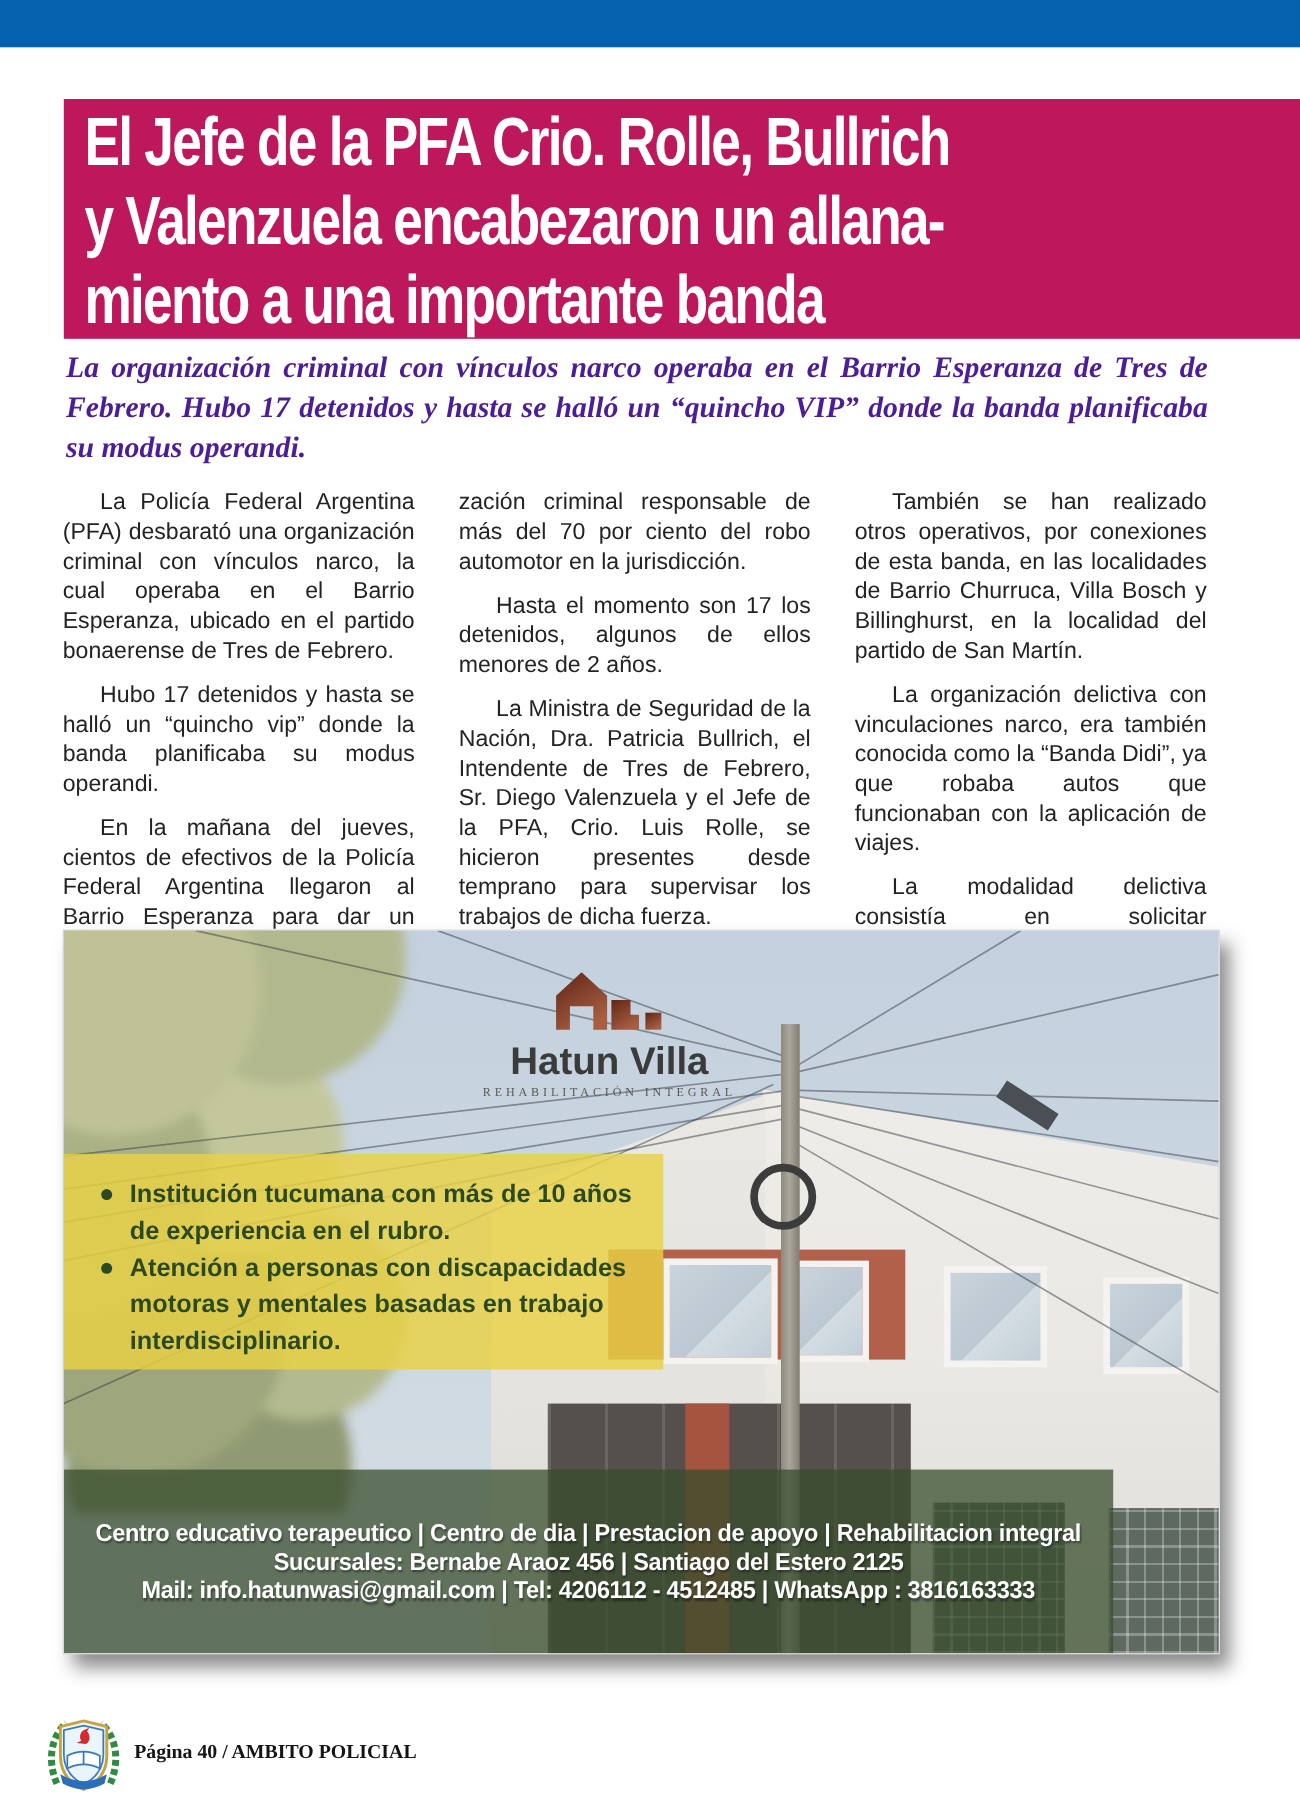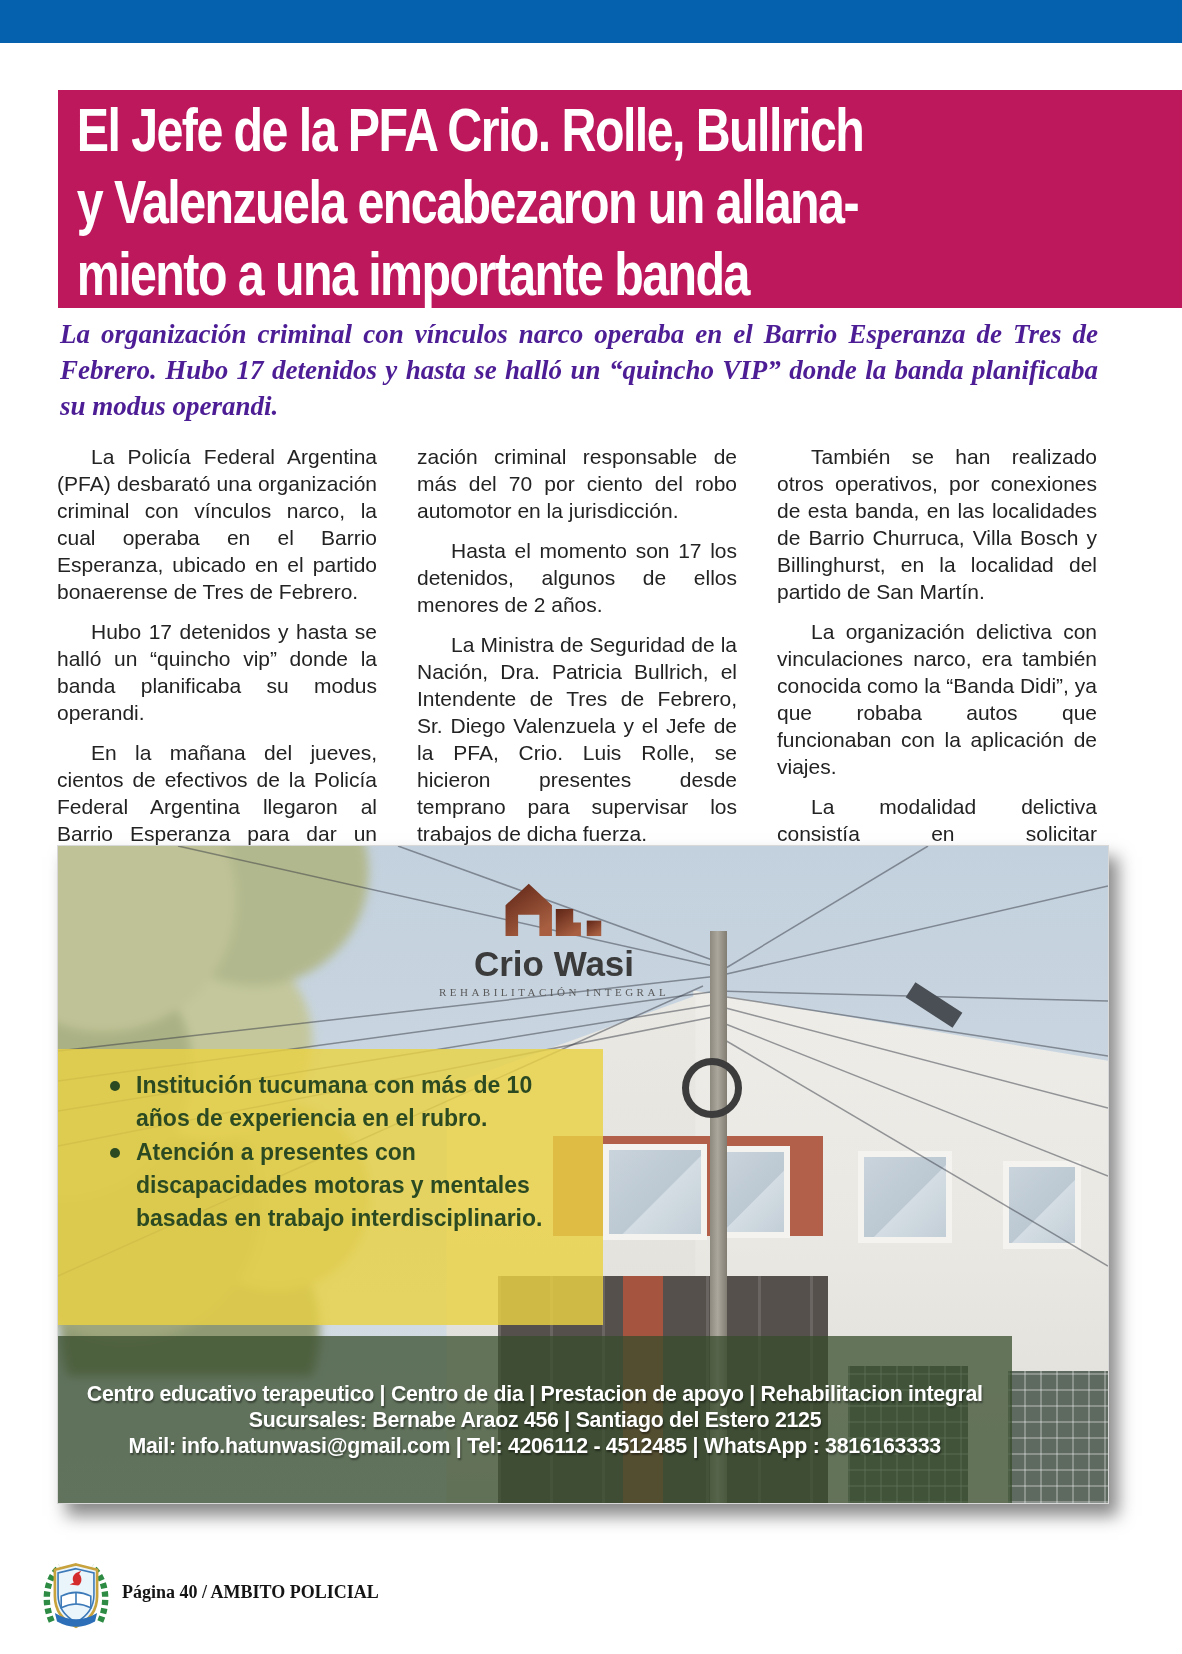--- a/index.html
+++ b/index.html
@@ -61,22 +61,22 @@
       background:linear-gradient(90deg,#8D897F,#ABA79D 45%,#817D73);}
   .pole-ring{position:absolute;left:624px;top:212px;width:46px;height:46px;border-radius:50%;
       border:7px solid #3C3C3C;}
   .pole-box{position:absolute;left:848px;top:150px;width:56px;height:18px;background:#4A4F55;
       transform:rotate(33deg);}
   
   .adlogo{position:absolute;left:496px;top:34px;transform:translateX(-50%);text-align:center;}
   .adlogo .brand{font-size:35px;font-weight:bold;color:#3B3B3B;letter-spacing:0px;margin-top:2px;}
   .adlogo .brand-sub{font-size:11px;letter-spacing:3.5px;color:#5A5A5A;margin-top:2px;font-family:Liberation Serif, serif;}
   
-  .ybox{position:absolute;left:0;top:203px;width:545px;height:276px;background:rgba(233,210,68,0.82);
-        padding:20px 16px 0 52px;box-sizing:border-box;}
+  .ybox{position:absolute;left:0;top:203px;width:545px;height:196px;background:rgba(233,210,68,0.82);
+        padding:20px 16px 0 34px;box-sizing:border-box;}
   .ybox .row{display:flex;margin-bottom:1px;}
   .ybox .dot{width:10px;height:10px;border-radius:50%;background:#2C4A22;margin:12px 16px 0 0;flex:0 0 auto;}
   .ybox .btxt{color:#2C4A22;font-weight:bold;font-size:23px;line-height:33px;}
   
   .gbar{position:absolute;left:0;top:490px;width:954px;height:167px;background:rgba(55,77,45,0.74);
         display:flex;flex-direction:column;justify-content:center;align-items:center;
         padding:6px 0;box-sizing:border-box;}
   .gline{color:#ffffff;font-weight:bold;font-size:22px;letter-spacing:-0.3px;white-space:nowrap;
         transform:scaleX(0.97);text-shadow:1px 2px 2px rgba(0,0,0,0.45);}
   
@@ -162,32 +162,32 @@
         <defs>
           <linearGradient id="hw" x1="0" y1="0" x2="0.6" y2="1">
             <stop offset="0" stop-color="#5E2516"></stop>
             <stop offset="1" stop-color="#A85F41"></stop>
           </linearGradient>
         </defs>
         <polygon points="10,58 10,26 34,4 58,26 58,58 45,58 45,36 23,36 23,58" fill="url(#hw)"></polygon>
         <path d="M62,58 L62,30 L80,30 L80,44 L88,44 L88,58 Z" fill="url(#hw)"></path>
         <rect x="94" y="42" width="15" height="16" fill="url(#hw)"></rect>
       </svg>
-      <div class="brand">Crio Wasi</div>
+      <div class="brand">Hatun Villa</div>
       <div class="brand-sub">REHABILITACIÓN INTEGRAL</div>
     </div>
 
     <div class="ybox">
       <div class="row">
         <span class="dot"></span>
         <span class="btxt">Institución tucumana con más de 10 años de experiencia en el rubro.</span>
       </div>
       <div class="row">
         <span class="dot"></span>
-        <span class="btxt">Atención a presentes con discapacidades motoras y mentales basadas en trabajo interdisciplinario.</span>
+        <span class="btxt">Atención a personas con discapacidades motoras y mentales basadas en trabajo interdisciplinario.</span>
       </div>
     </div>
 
     <div class="gbar">
       <div class="gline">Centro educativo terapeutico | Centro de dia | Prestacion de apoyo | Rehabilitacion integral</div>
       <div class="gline">Sucursales: Bernabe Araoz 456 | Santiago del Estero 2125</div>
       <div class="gline">Mail: info.hatunwasi@gmail.com | Tel: 4206112 - 4512485 | WhatsApp : 3816163333</div>
     </div>
   </div>
 

